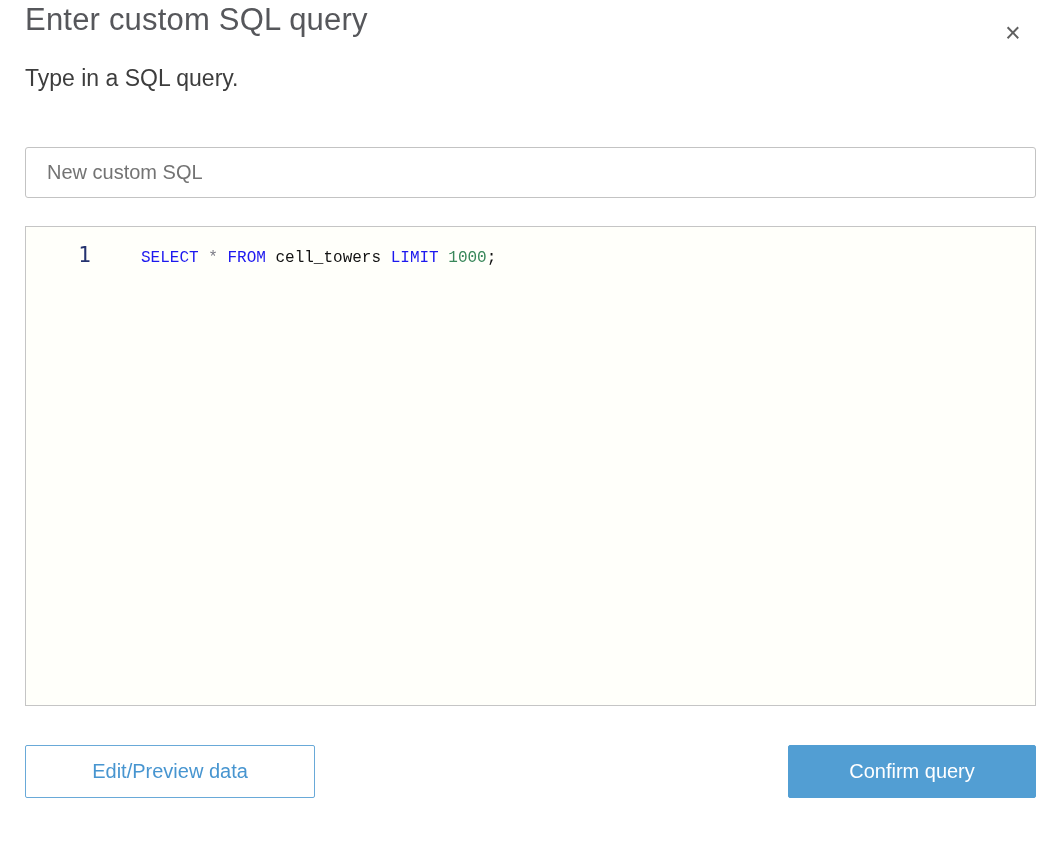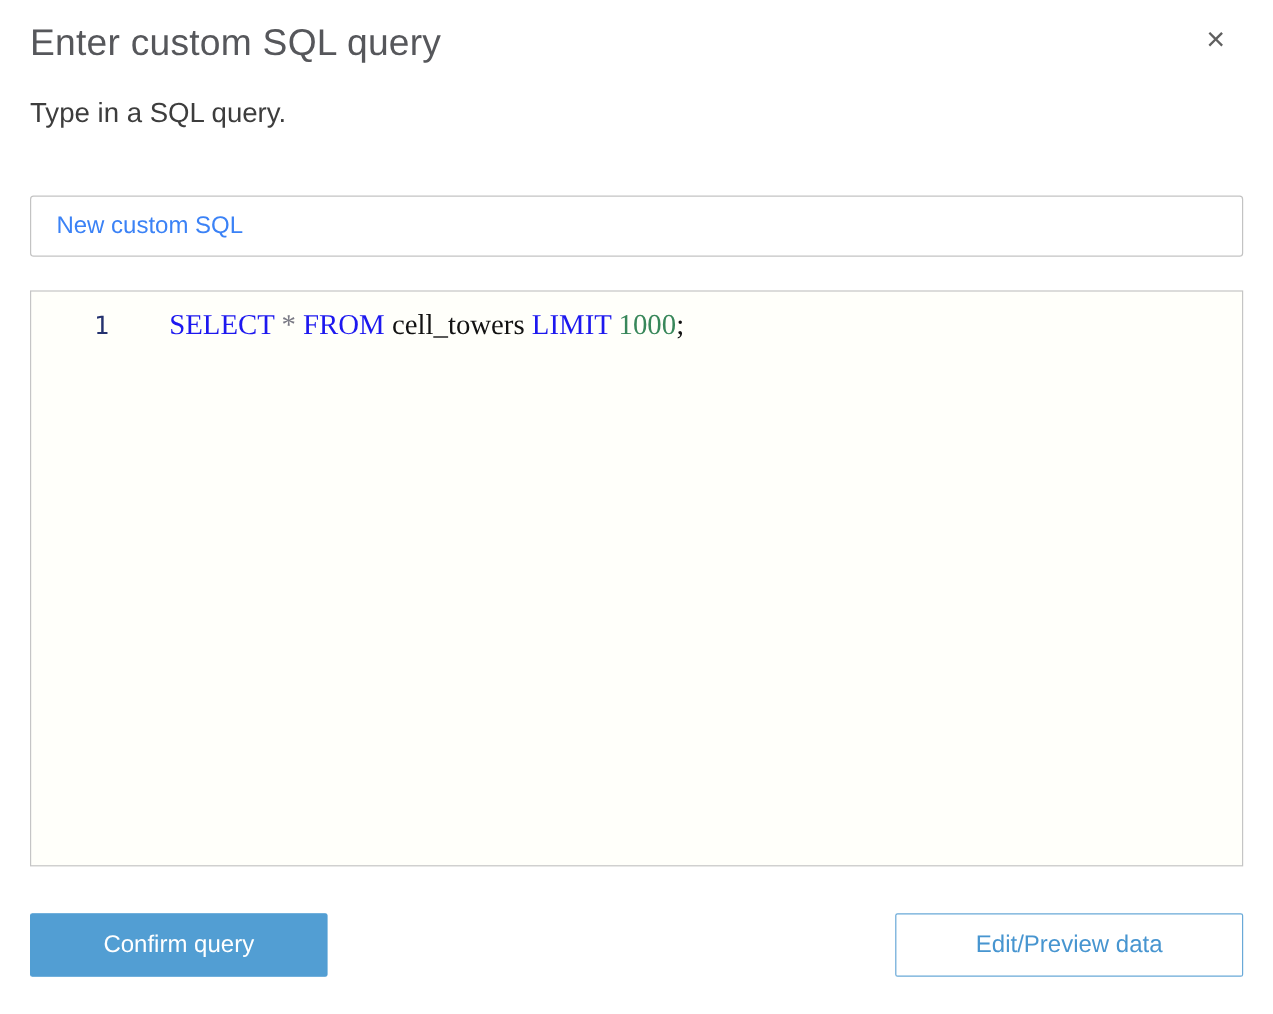--- a/index.html
+++ b/index.html
@@ -5,42 +5,42 @@
   * { margin: 0; padding: 0; box-sizing: border-box; }
   html, body {
     width: 1061px; height: 845px;
     background: #ffffff;
     font-family: "Liberation Sans", sans-serif;
     overflow: hidden;
   }
   .modal { position: relative; width: 1061px; height: 845px; padding: 0 25px; }
 
   
-  .modal-header { position: relative; padding-top: 18px; }
+  .modal-header { position: relative; padding-top: 2px; }
   .modal-title {
     font-size: 31px; font-weight: 400; color: #56575b; letter-spacing: 0.2px;
   }
   .close-btn {
     position: absolute; top: 18px; right: 8px;
     width: 30px; height: 30px;
     background: transparent; border: none; cursor: pointer;
     font-size: 27px; line-height: 28px; color: #606060;
     font-weight: 300; font-family: "Liberation Sans", sans-serif;
   }
   .modal-subtitle {
     margin-top: 27px; font-size: 23px; color: #3d3d3d;
   }
 
   
   .name-input {
     margin-top: 55px;
     width: 1011px; height: 51px;
     border: 1px solid #c3c3c3; border-radius: 3px;
     padding: 0 21px;
-    font-size: 20px; color: #3b82f6;
+    font-size: 20px; color: #737373;
     font-family: "Liberation Sans", sans-serif;
     background: #ffffff; outline: none; display: block;
   }
 
   
   .sql-editor {
     margin-top: 28px;
     width: 1011px; height: 480px;
     background: #fffffa;
     border: 1px solid #c5c5c5;
@@ -51,22 +51,22 @@
   .code-line { display: flex; align-items: baseline; line-height: 30px; }
   .gutter {
     width: 65px; flex: 0 0 65px;
     text-align: right;
     font-family: "DejaVu Sans Mono", monospace;
     font-size: 21px; color: #24326f;
     user-select: none;
   }
   .code-text {
     padding-left: 50px;
-    font-family: Liberation Serif, serif;
-    font-size: 24px; color: #121212;
+    font-family: Liberation Mono, monospace;
+    font-size: 16px; color: #121212;
     white-space: pre;
     text-align: right;
   }
   .tok-keyword    { color: #1d18ef; }
   .tok-operator   { color: #7a7a85; }
   .tok-identifier { color: #121212; }
   .tok-number     { color: #38875a; }
   .tok-punctuation{ color: #121212; }
   .tok-plain      { color: #121212; }
 
@@ -107,17 +107,17 @@
   <input class="name-input" type="text" value="New custom SQL" style="">
 
   <div class="sql-editor">
       <div class="code-line">
         <span class="gutter">1</span>
         <span class="code-text"><span class="tok-keyword">SELECT</span><span class="tok-plain"> </span><span class="tok-operator">*</span><span class="tok-plain"> </span><span class="tok-keyword">FROM</span><span class="tok-plain"> </span><span class="tok-identifier">cell_towers</span><span class="tok-plain"> </span><span class="tok-keyword">LIMIT</span><span class="tok-plain"> </span><span class="tok-number">1000</span><span class="tok-punctuation">;</span></span>
       </div>
     </div>
 
   <div class="modal-footer">
+    <button class="btn btn-secondary">Edit/Preview data</button>
     <button class="btn btn-primary">Confirm query</button>
-    <button class="btn btn-secondary">Edit/Preview data</button>
   </div>
 
 </div>
 
 </body></html>

